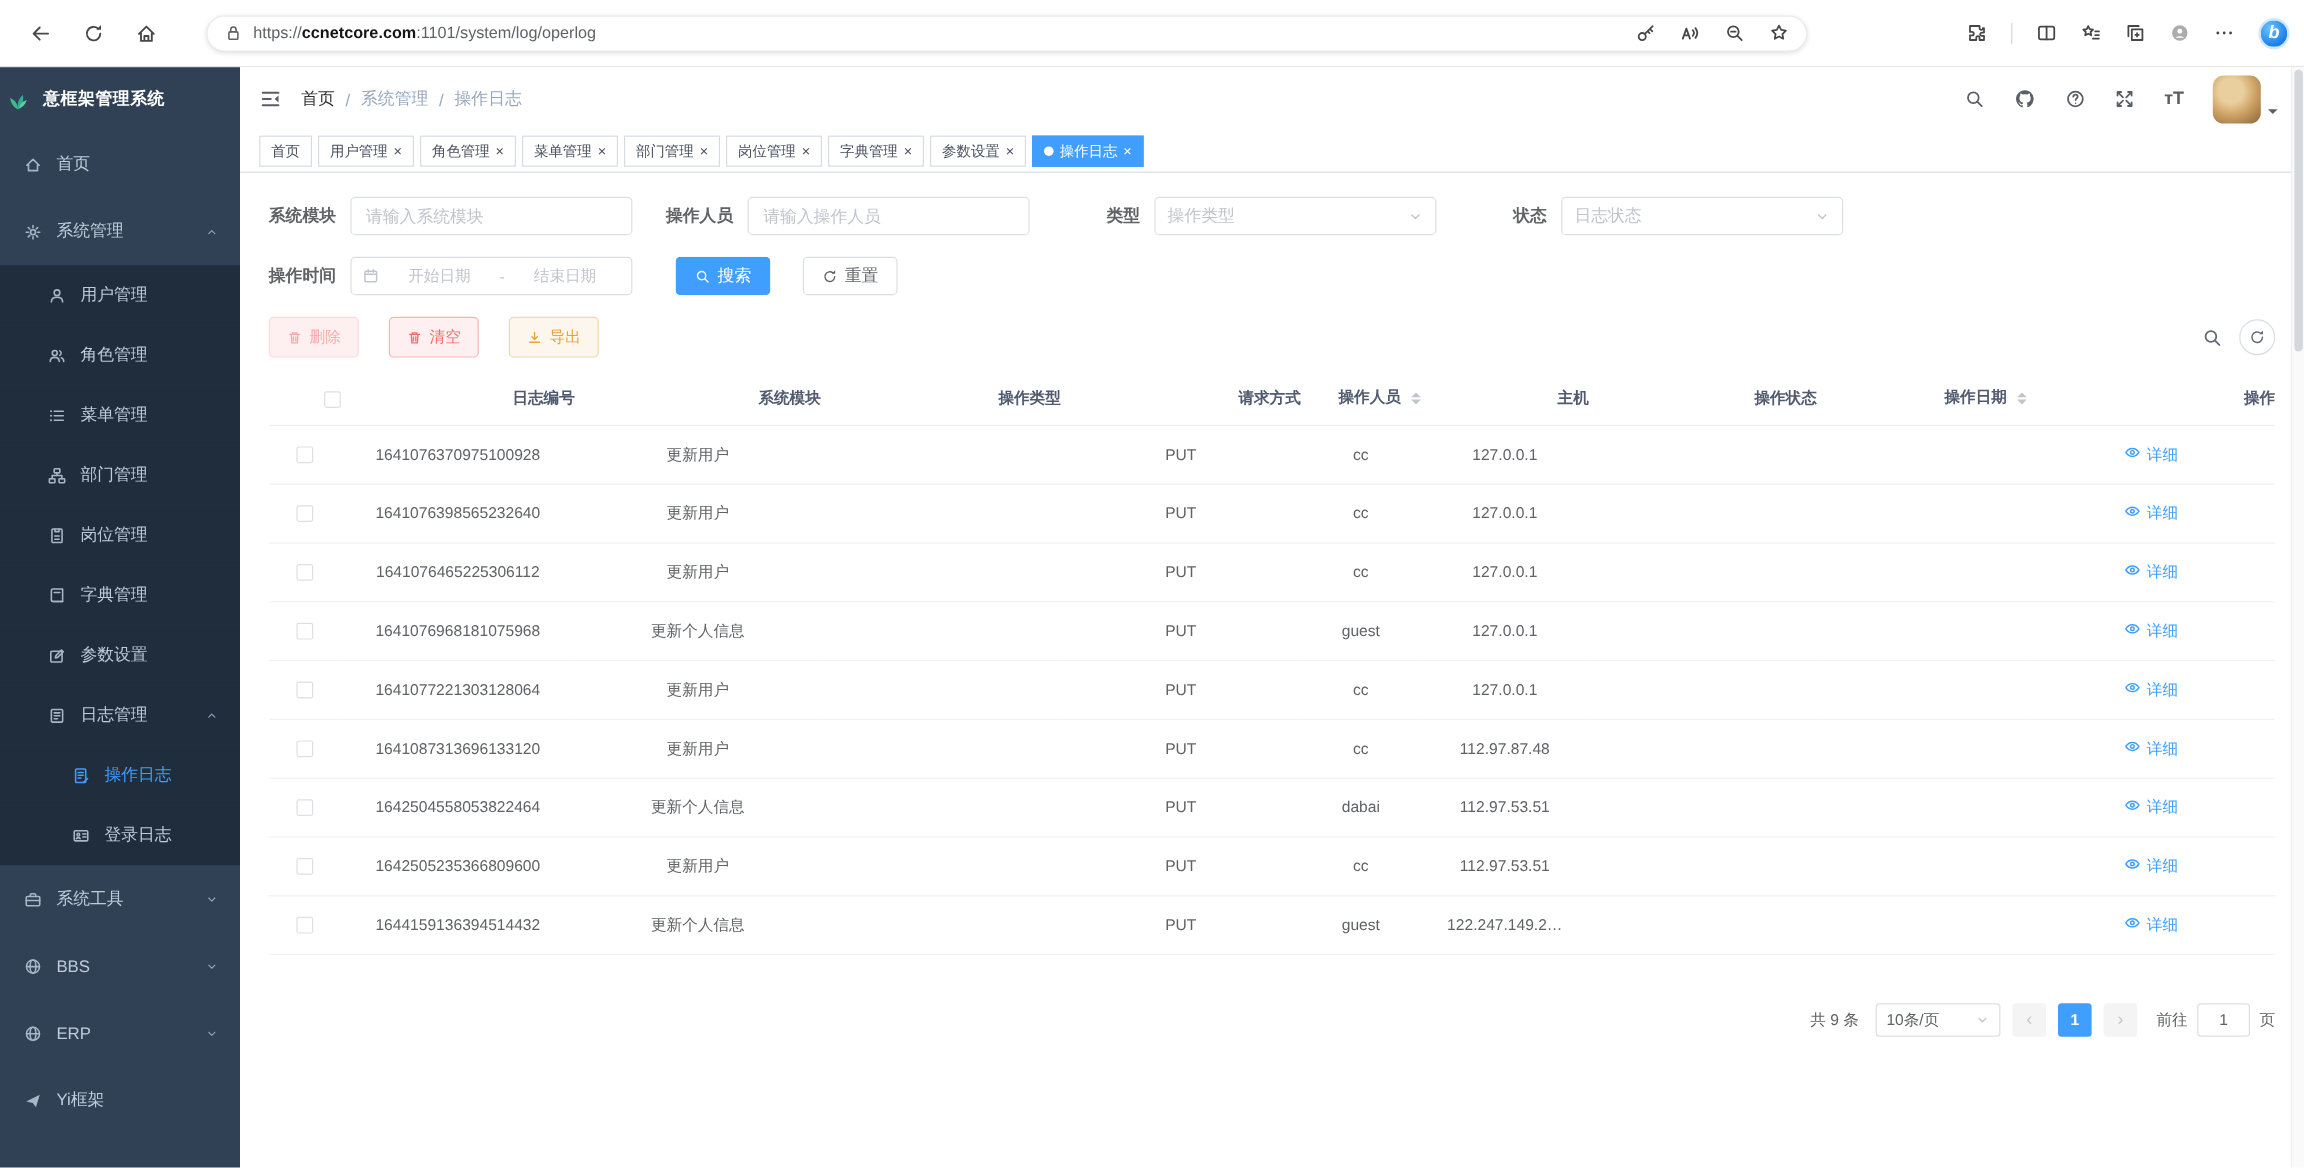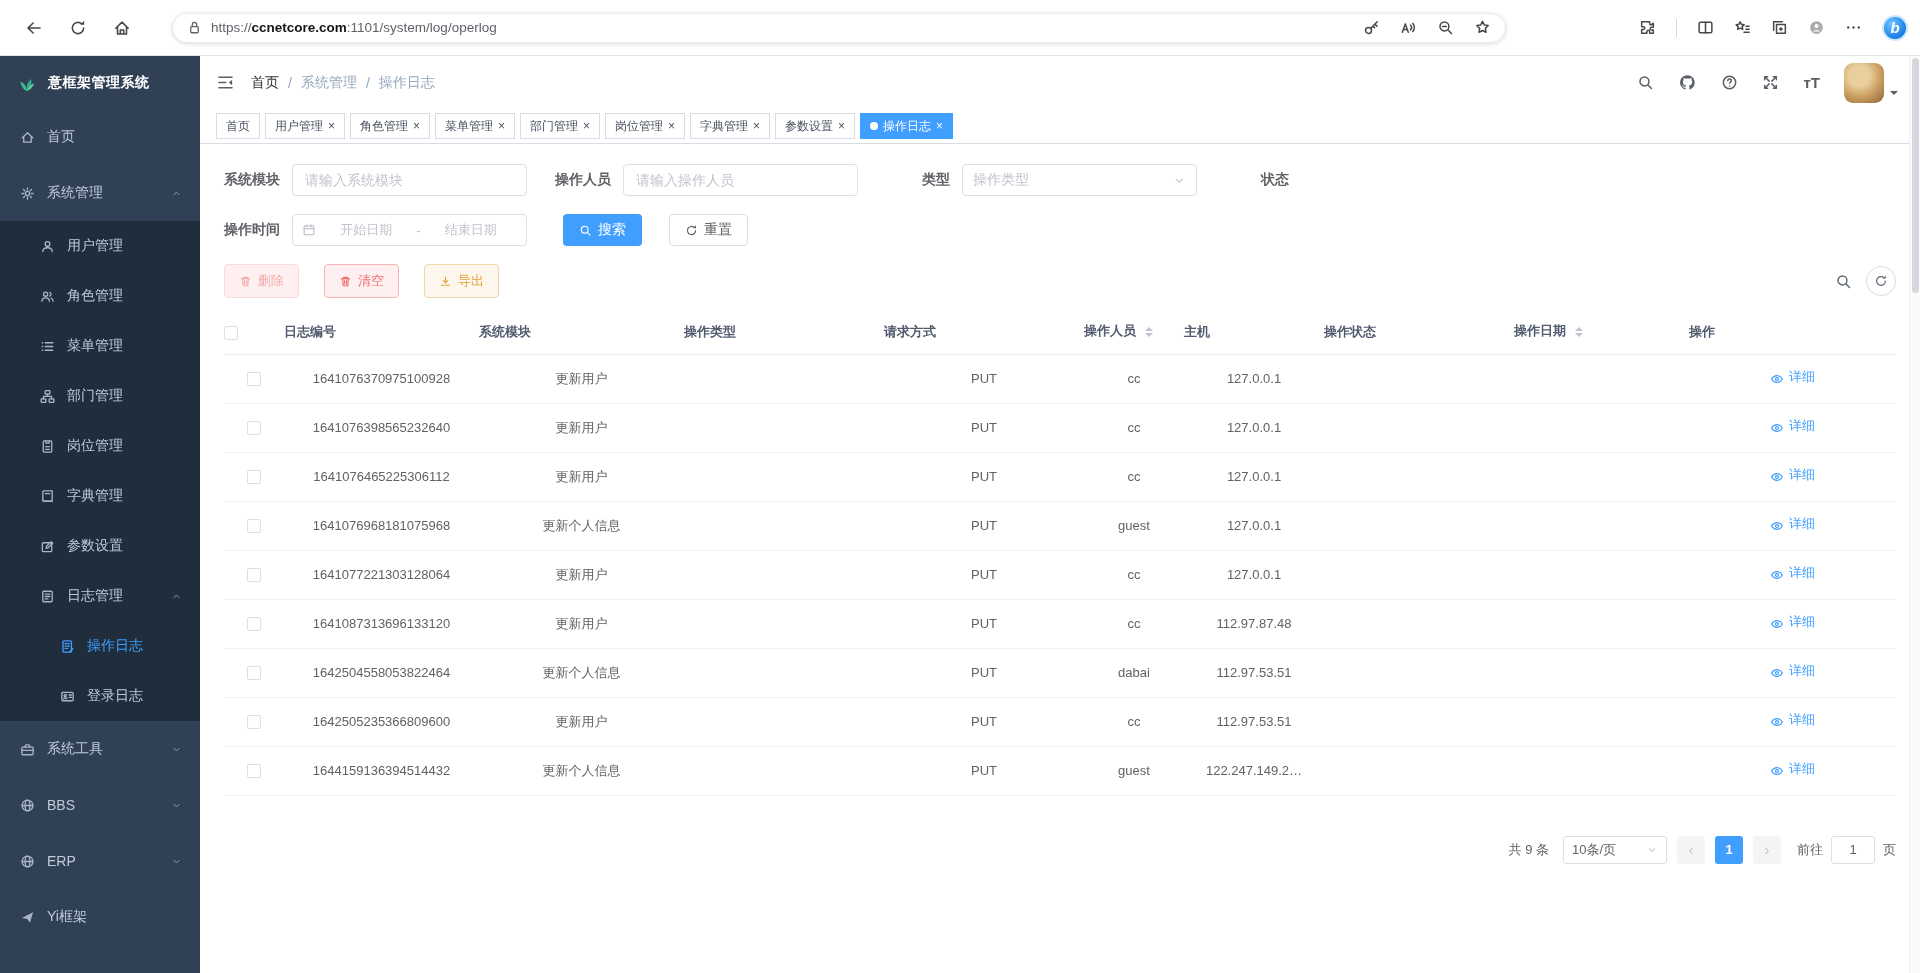--- a/index.html
+++ b/index.html
@@ -25,21 +25,21 @@
   .copilot { width:26px; height:26px; border-radius:50%;
     background:radial-gradient(circle at 35% 30%,#6ec2ff,#1a7fe8 70%); color:#fff;
     display:flex; align-items:center; justify-content:center; font-size:15px; font-weight:700; font-style:italic;
     border:2px solid #cfe6ff; }
 
   
   .app { display:flex; height:931px; position:relative; }
 
   
   .sidebar { width:200px; flex-shrink:0; background:#304156; overflow:hidden; }
-  .logo { height:53px; display:flex; align-items:center; gap:10px; padding-left:16px; }
+  .logo { height:53px; display:flex; align-items:center; gap:10px; padding-left:4px; }
   .logo-title { color:#fff; font-size:14px; font-weight:700; letter-spacing:.5px; }
   .menu-item { display:flex; align-items:center; gap:12px; color:#bfcbd9; font-size:14px; cursor:pointer; }
   .menu-item .mi-icon { font-size:15px; color:#a9b6c6; }
   .menu-item.lvl0 { height:56px; padding-left:20px; }
   .menu-item.lvl1 { height:50px; padding-left:40px; }
   .menu-item.lvl2 { height:50px; padding-left:60px; }
   .menu-item.dark { background:#1f2d3d; }
   .menu-item.active, .menu-item.active .mi-icon { color:#409eff; }
   .mi-chevron { margin-left:auto; margin-right:18px; font-size:11px; color:#93a2b4; }
   .mi-chevron.chev-up svg { transform:rotate(180deg); }
@@ -97,29 +97,29 @@
   .btn-clear  { background:#fef0f0; border-color:#f5b5b5; color:#f56c6c; }
   .btn-export { background:#fdf6ec; border-color:#f0d8a8; color:#e6a23c; }
   .toolbar-right { margin-left:auto; display:flex; align-items:center; gap:14px; color:#5f6b77; }
   .tr-search { font-size:17px; cursor:pointer; }
   .tr-refresh { width:30px; height:30px; border:1px solid #d9dde2; border-radius:50%;
     display:flex; align-items:center; justify-content:center; font-size:14px; cursor:pointer; }
 
   
   table { width:100%; border-collapse:collapse; table-layout:fixed; margin-top:12px; }
   th { height:44px; font-size:13px; font-weight:700; color:#515a6e;
-    border-bottom:1px solid #ebeef5; text-align:left; white-space:nowrap; }
+    border-bottom:1px solid #ebeef5; text-align:right; white-space:nowrap; }
   td { height:49px; font-size:13px; color:#606266; border-bottom:1px solid #f0f2f5;
     text-align:center; white-space:nowrap; overflow:hidden; text-overflow:ellipsis; }
   .checkbox { display:inline-block; width:14px; height:14px; border:1px solid #dcdfe6;
     border-radius:2px; background:#fff; vertical-align:middle; cursor:pointer; }
   .caret-wrap { display:inline-flex; flex-direction:column; margin-left:5px; vertical-align:middle; cursor:pointer; }
   .caret-up { width:0; height:0; border:4px solid transparent; border-bottom-color:#c0c4cc; margin-bottom:2px; }
   .caret-down { width:0; height:0; border:4px solid transparent; border-top-color:#c0c4cc; }
-  .detail-link { color:#409eff; display:inline-flex; align-items:flex-end; gap:5px; cursor:pointer; text-decoration:none; }
+  .detail-link { color:#409eff; display:inline-flex; align-items:flex-start; gap:5px; cursor:pointer; text-decoration:none; }
   .detail-link .ic { font-size:14px; }
 
   
   .pagination { display:flex; align-items:center; justify-content:flex-end;
     margin-top:40px; font-size:13px; color:#606266; }
   .pg-total { margin-right:14px; }
   .pg-size { width:104px; height:28px; border:1px solid #dcdfe6; border-radius:3px;
     display:flex; align-items:center; justify-content:space-between; padding:0 8px;
     color:#606266; cursor:pointer; }
   .pg-size .ic { color:#c0c4cc; font-size:12px; }
@@ -611,20 +611,28 @@
         <span class="f-label f-gap">类型</span>
         <span class="f-select">
           <span>操作类型</span>
           <span class="ic">
               <svg viewBox="0 0 16 16" fill="none" stroke="currentColor" stroke-width="1.4" stroke-linecap="round" stroke-linejoin="round">
                 <path d="M4.3 6.3 8 10l3.7-3.7"></path>
               </svg>
             </span>
         </span>
         <span class="f-label f-gap">状态</span>
+        <span class="f-select">
+          <span>日志状态</span>
+          <span class="ic">
+              <svg viewBox="0 0 16 16" fill="none" stroke="currentColor" stroke-width="1.4" stroke-linecap="round" stroke-linejoin="round">
+                <path d="M4.3 6.3 8 10l3.7-3.7"></path>
+              </svg>
+            </span>
+        </span>
       </div>
 
       <div class="filter-row">
         <span class="f-label">操作时间</span>
         <span class="date-range">
           <span class="ic">
               <svg viewBox="0 0 16 16" fill="none" stroke="currentColor" stroke-width="1.4" stroke-linecap="round" stroke-linejoin="round">
                 <rect x="2.5" y="3.4" width="11" height="10" rx="1"></rect>
                 <path d="M2.5 6.4h11M5.5 2v2.4M10.5 2v2.4"></path>
               </svg>

